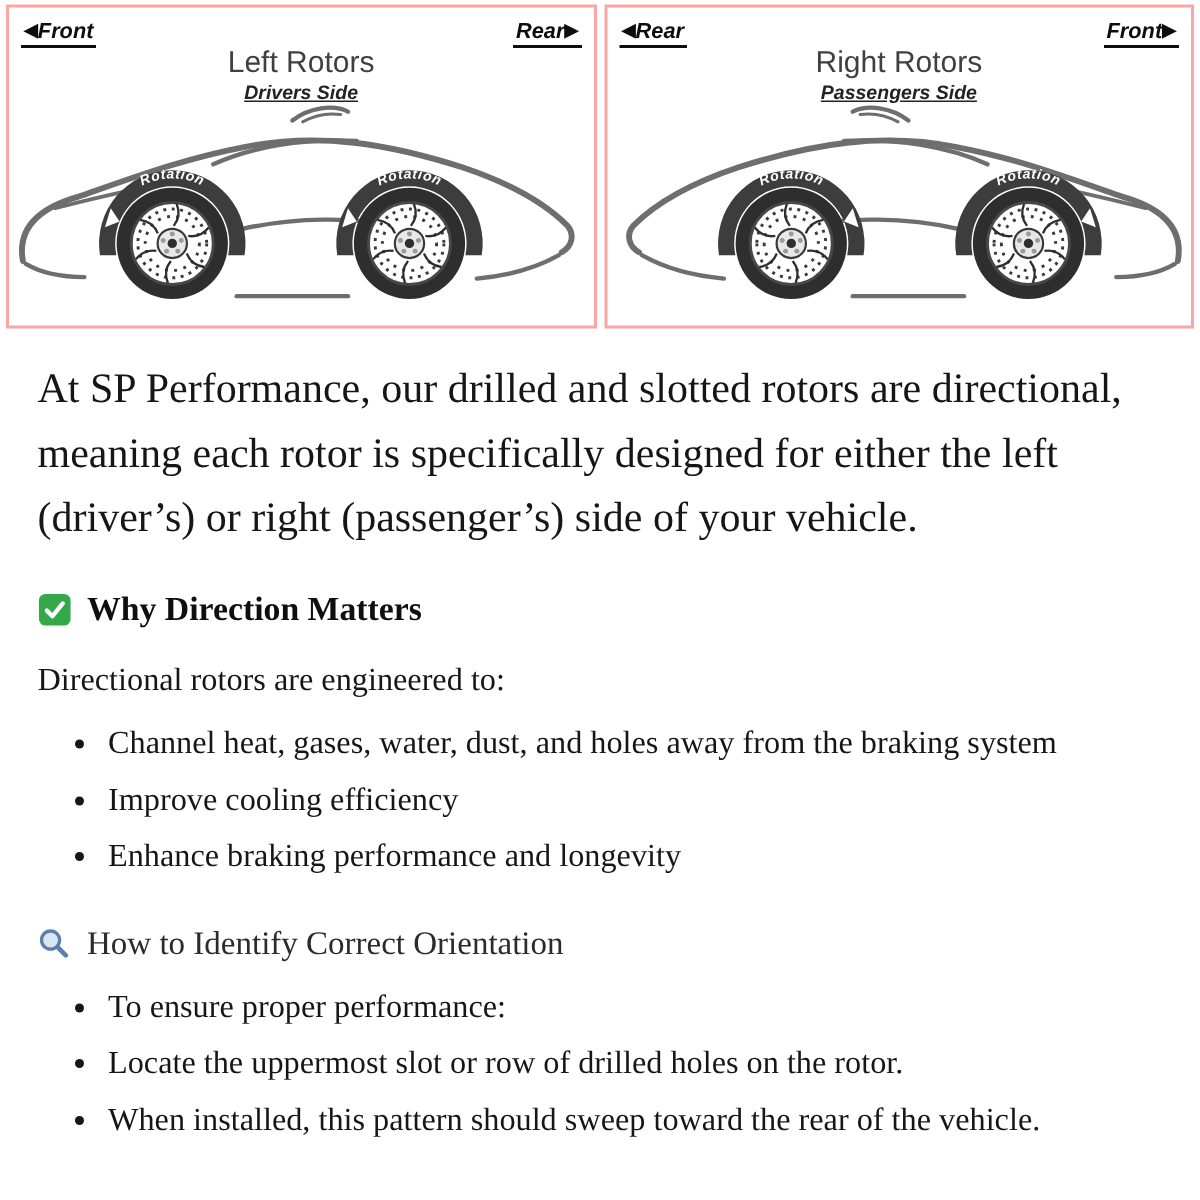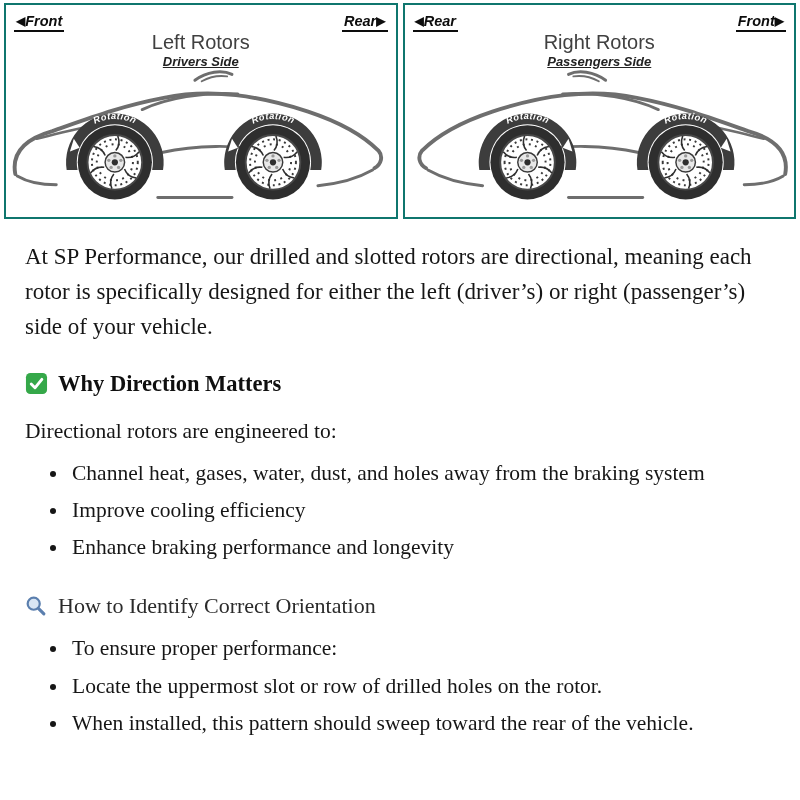--- a/index.html
+++ b/index.html
@@ -4,37 +4,37 @@
 <style>
   html,body{margin:0;padding:0;}
   body{
     width:800px;height:800px;background:#ffffff;
     font-family:"Liberation Serif",serif;color:#161616;
     overflow:hidden;
   }
 
   
   .diagram{display:flex;gap:5px;padding:3px 4px 0 4px;}
-  .panel{flex:1;border:2px solid #0f766e;height:212px;background:#fff;overflow:hidden;position:relative;}
+  .panel{flex:1;border:2px solid #fca5a5;height:212px;background:#fff;overflow:hidden;position:relative;}
   .panel-header{position:relative;text-align:center;padding-top:5px;height:41px;font-family:"Liberation Sans",sans-serif;}
   .panel-title{font-size:20px;font-weight:normal;line-height:1.08;color:#404040;margin-top:22px;}
   .panel-subtitle{font-size:13px;font-weight:bold;font-style:italic;color:#222;text-decoration:underline;}
   .dir{position:absolute;top:8px;font-family:"Liberation Sans",sans-serif;
        font-style:italic;font-weight:bold;font-size:14.5px;color:#0d0d0d;
        border-bottom:2.5px solid #0d0d0d;padding:0 2px 1px 2px;white-space:nowrap;}
   .dir.left{left:8px;} .dir.right{right:8px;}
   .arr{font-style:normal;font-size:12px;display:inline-block;transform:translateY(-1px);}
   .arr-l::before{content:"◀";}
   .arr-r::before{content:"▶";}
   .car-svg{display:block;width:100%;height:164px;}
   .rot-text{font-family:"Liberation Sans",sans-serif;font-size:9.5px;font-weight:bold;font-style:italic;fill:#ffffff;letter-spacing:.5px;}
 
   
   main{padding:12px 30px 0 25px;}
-  .intro{font-size:23px;line-height:1.53;margin:8px 0 0 0;}
+  .intro{font-size:28px;line-height:1.53;margin:8px 0 0 0;}
   h2.sec{display:flex;align-items:center;gap:10px;font-size:22.5px;font-weight:bold;margin:26px 0 0 0;color:#0f0f0f;text-align:right;}
   h3.sec{display:flex;align-items:center;gap:11px;font-size:22px;font-weight:normal;margin:30px 0 0 0;color:#2b2b2b;}
   .lead{font-size:21.5px;margin:22px 0 0 0;}
   ul.bullets{margin:13px 0 0 0;padding:0 0 0 44px;font-size:21.5px;line-height:1.5;}
   ul.bullets li{margin:5px 0;padding-left:3px;}
   .icon{flex:0 0 auto;display:inline-flex;}
 </style>
 </head>
 <body>
 

